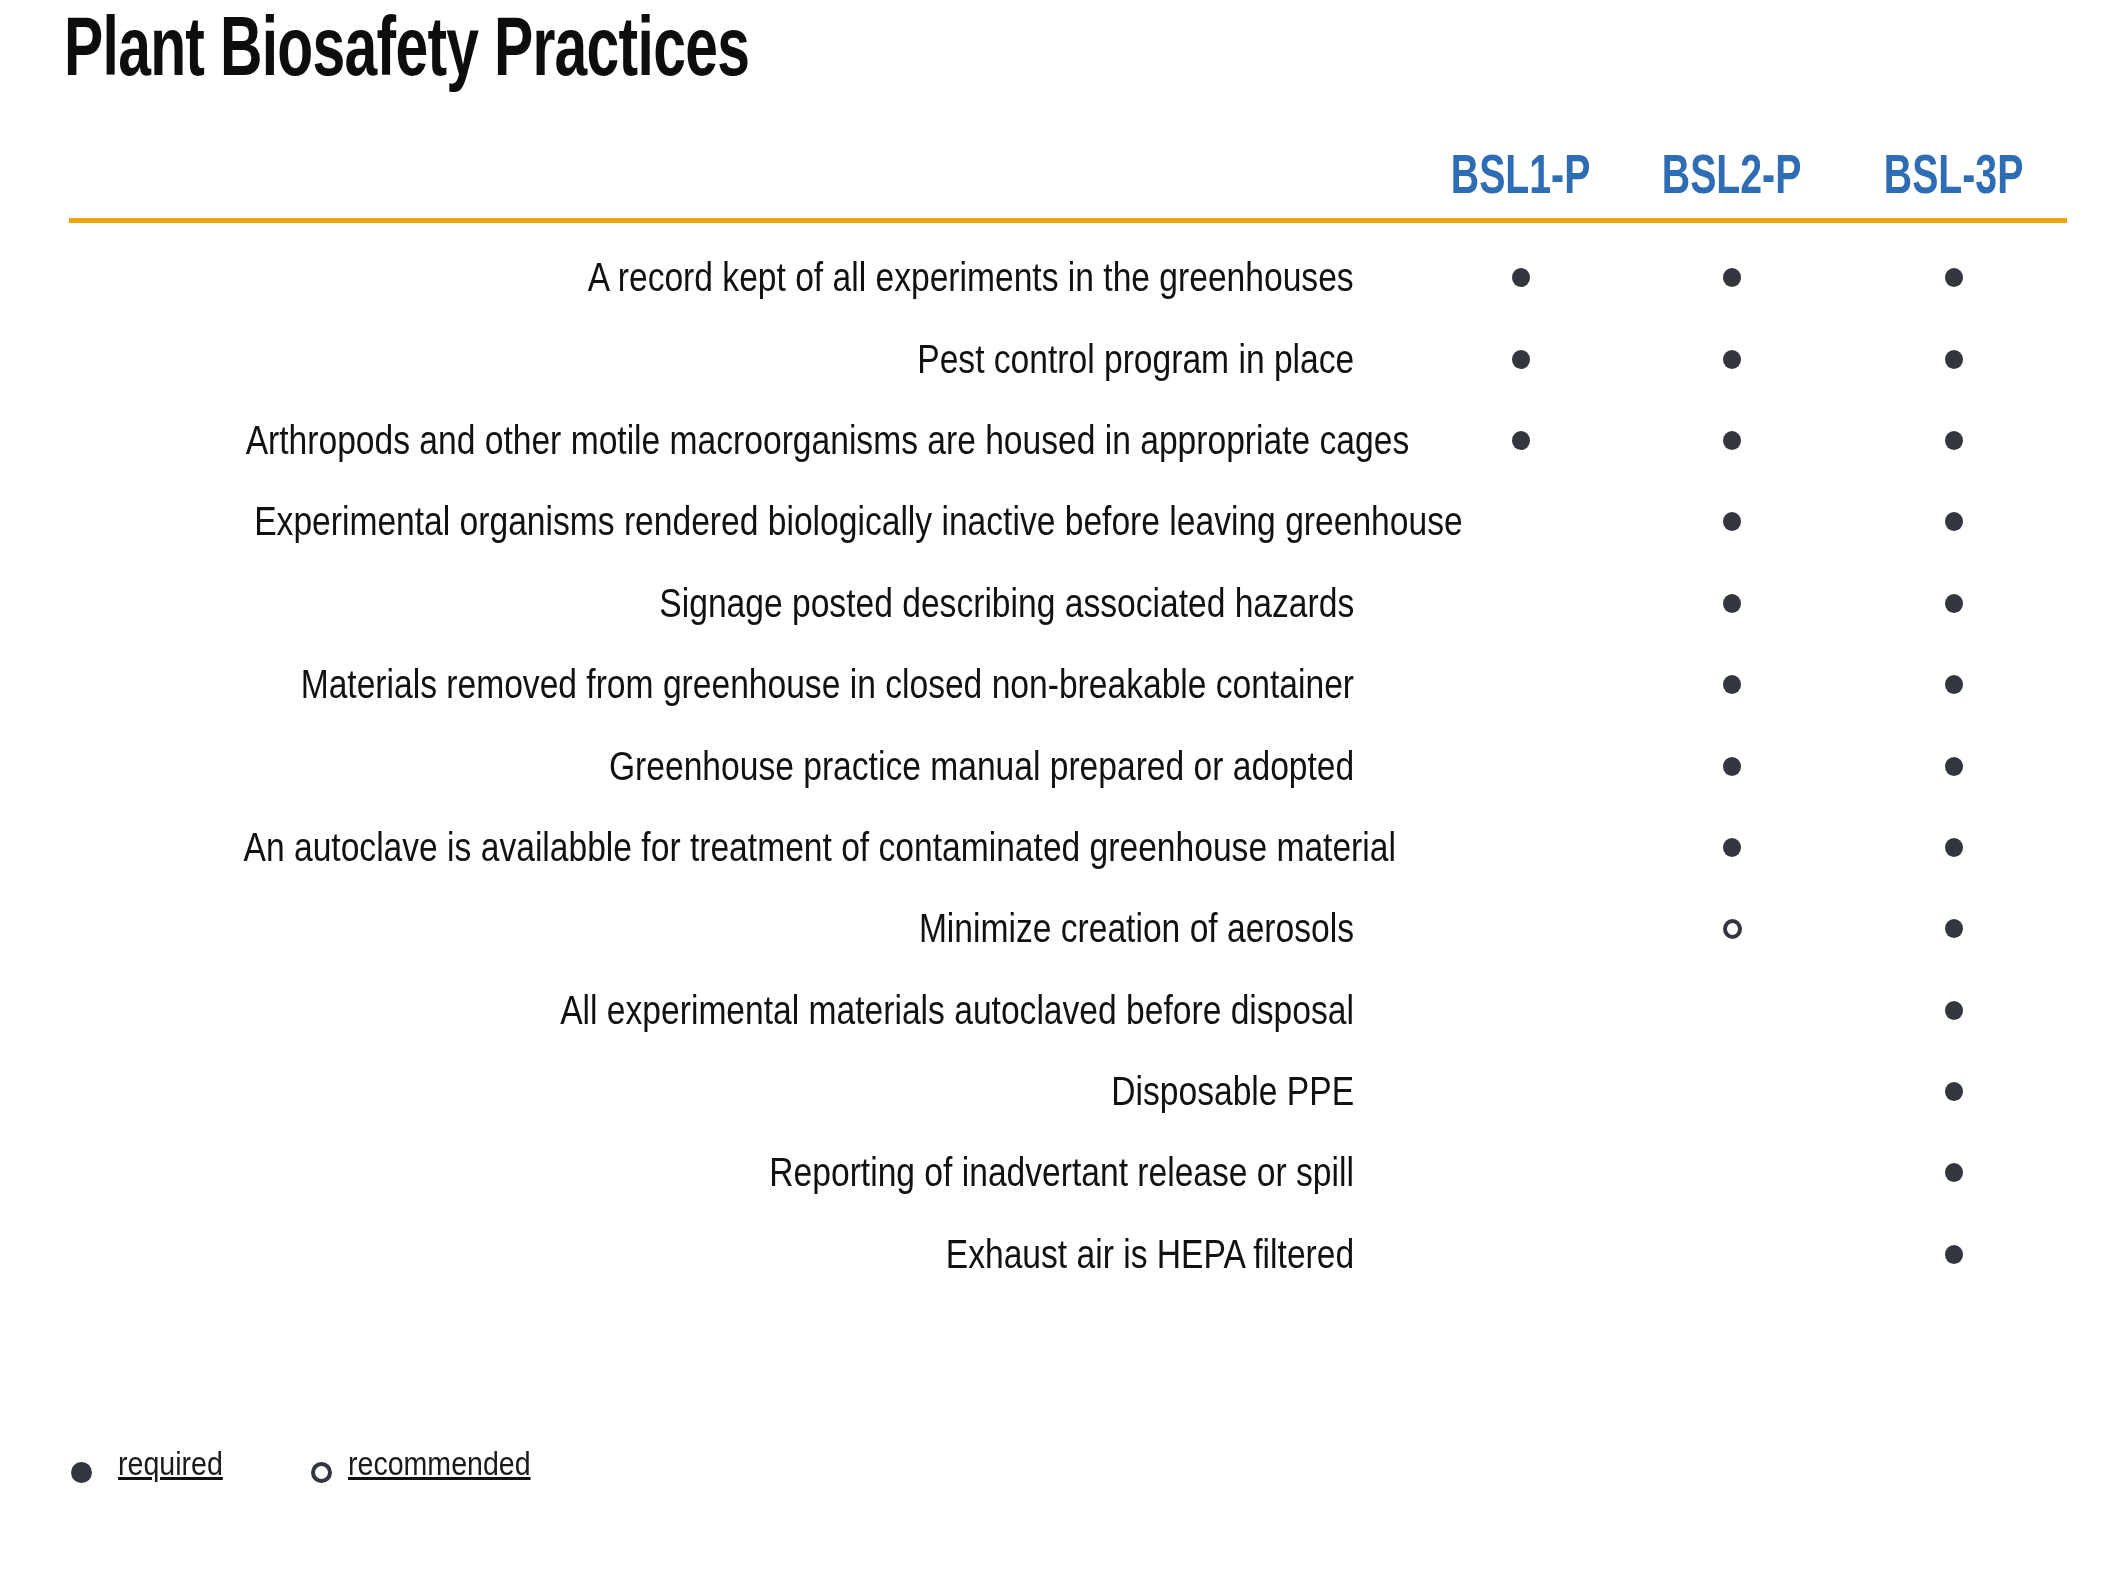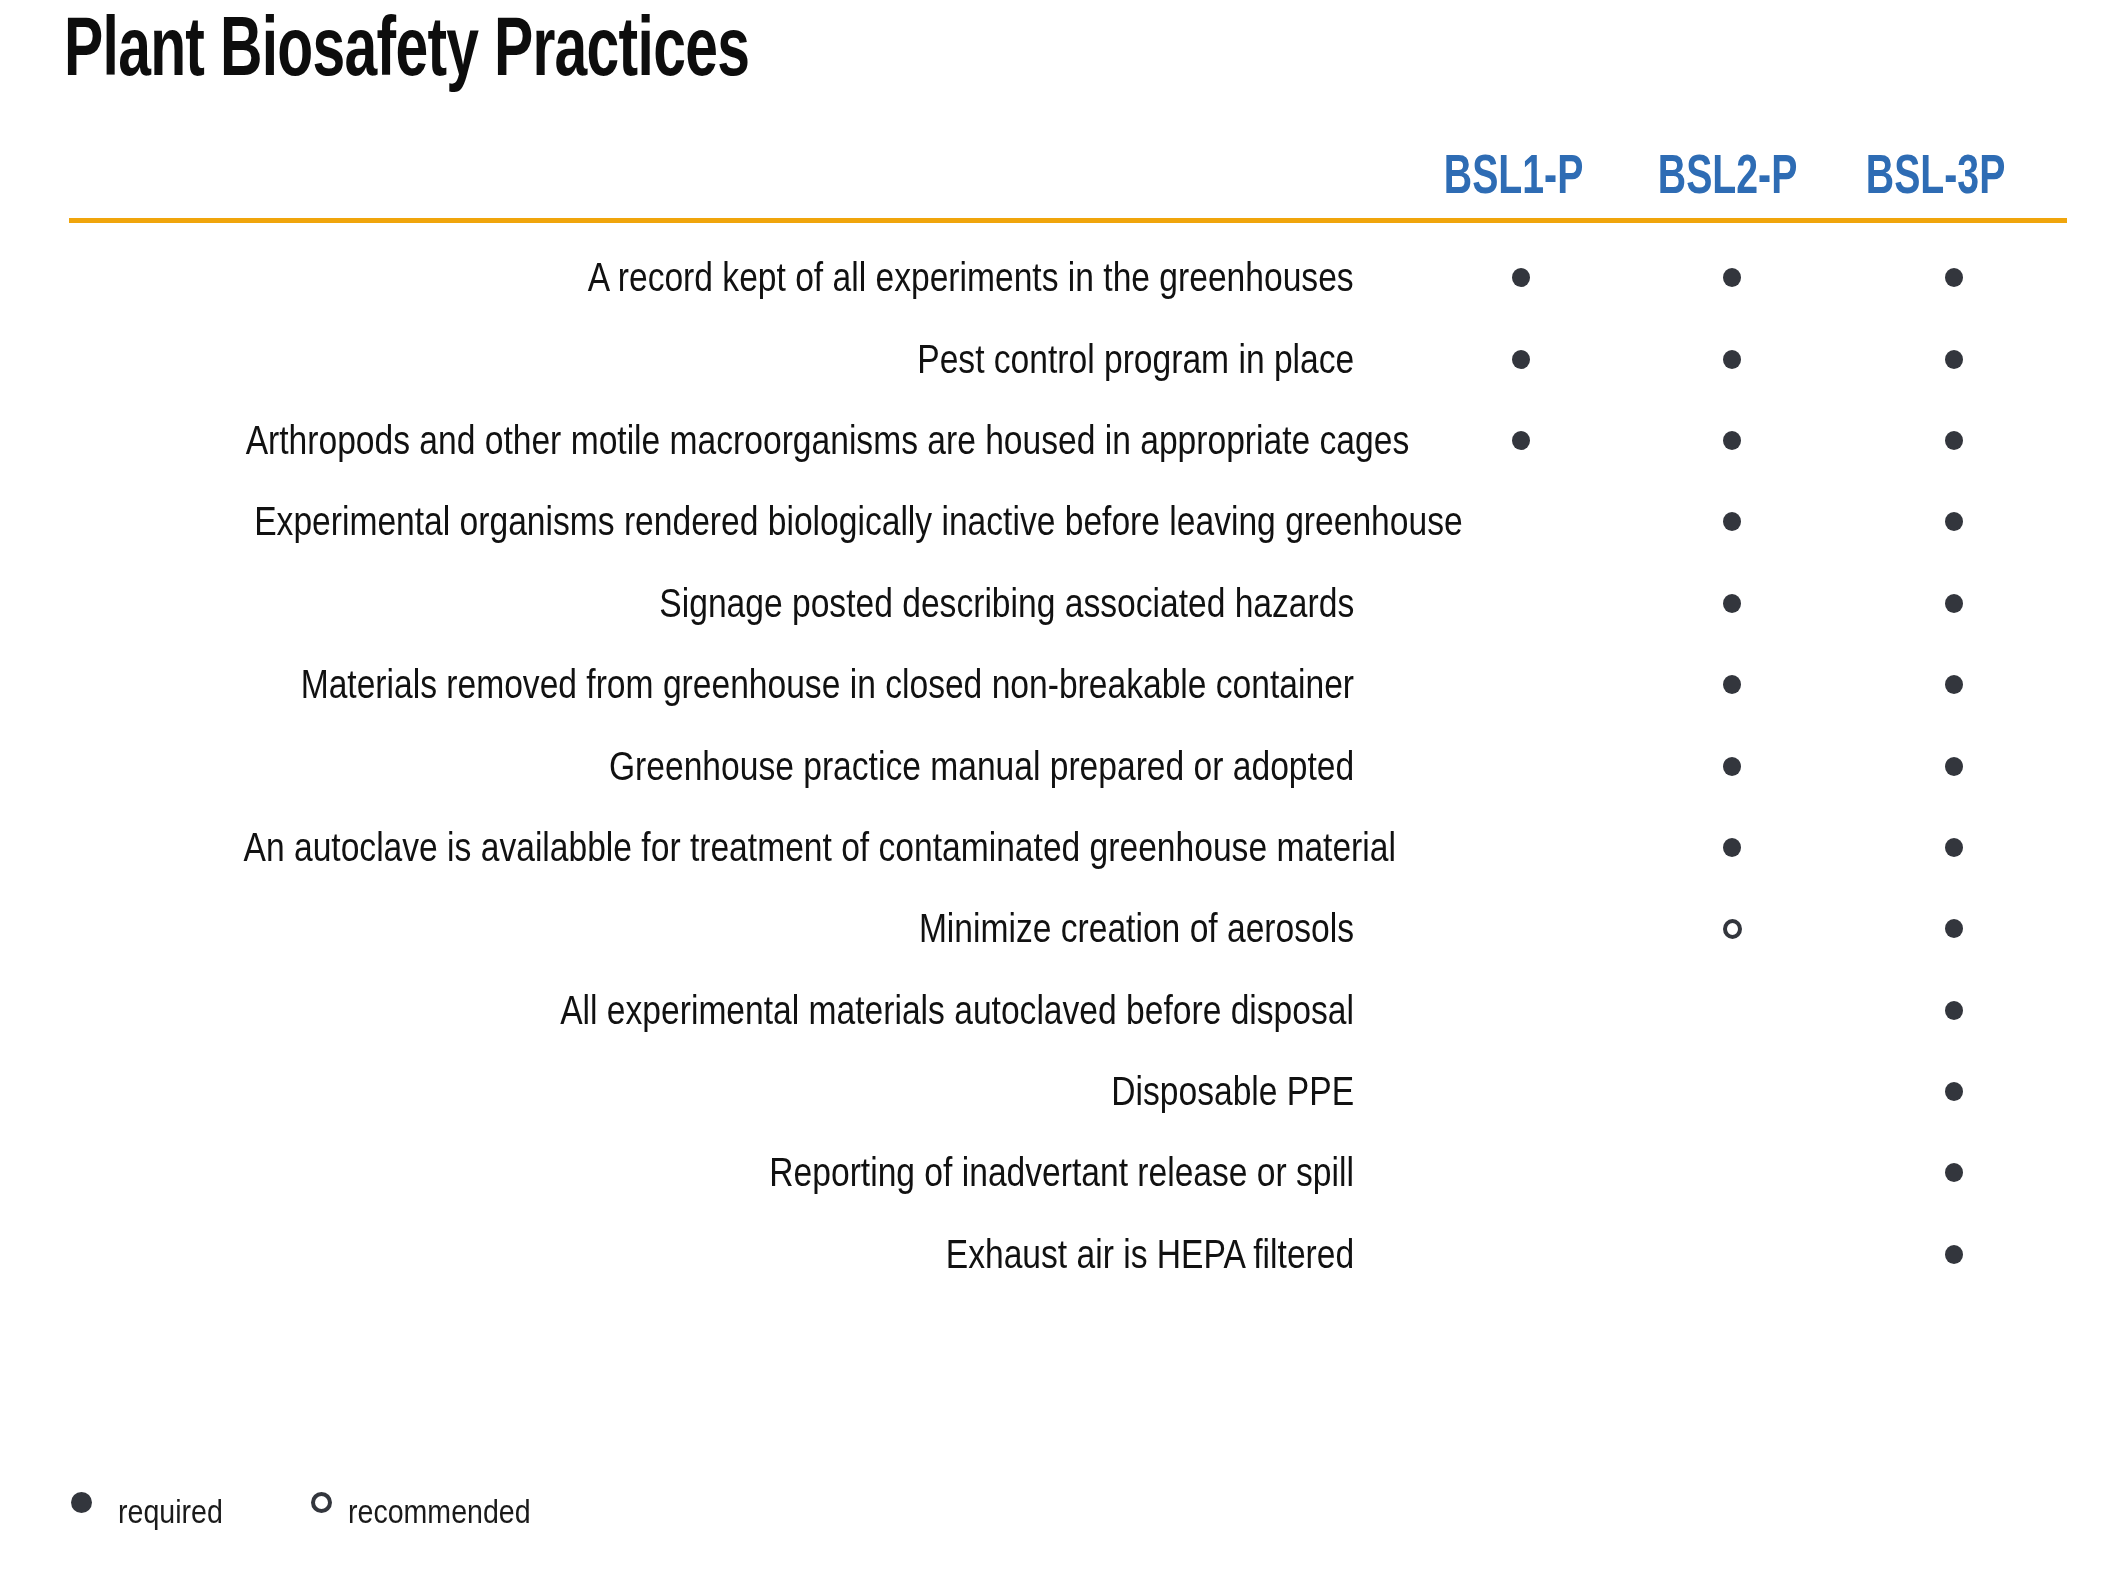--- a/index.html
+++ b/index.html
@@ -23,21 +23,21 @@
     font-size:84px;font-weight:bold;line-height:1.05;
     letter-spacing:-1px;white-space:nowrap;
     transform:scaleX(0.70);transform-origin:left top;
     color:#0d0d0d;
   }
   .headers{
     position:absolute;left:0;top:118px;width:2048px;height:88px;
     display:flex;align-items:flex-end;
   }
   .headers .spacer{width:1390px;flex:none;}
-  .hcell{flex:none;display:flex;align-items:flex-end;}
+  .hcell{flex:none;display:flex;justify-content:center;align-items:flex-end;}
   .hcell.c1{width:214px;}
   .hcell.c2{width:208px;}
   .hcell.c3{width:236px;}
   .hcell span{
     display:inline-block;
     font-size:56px;font-weight:bold;white-space:nowrap;
     transform:scaleX(0.70);transform-origin:center bottom;
     color:var(--header-blue);
   }
   .rule{
@@ -69,22 +69,22 @@
   .mark-cell.c3{width:236px;}
   .dot{
     display:inline-block;width:18px;height:19px;border-radius:50%;
     background:var(--dot);
   }
   .ring{
     display:inline-block;width:11px;height:12px;border-radius:50%;
     border:4px solid var(--dot);background:transparent;
   }
   .legend{
-    position:absolute;left:45px;top:1492px;height:42px;
-    display:flex;align-items:flex-start;
+    position:absolute;left:45px;top:1441px;height:42px;
+    display:flex;align-items:flex-end;text-decoration:underline;
   }
   .legend .dot{width:21px;height:21px;margin-left:2px;}
   .legend .ring{width:13px;height:13px;border-width:4px;margin-left:68px;}
   .legend-label{
     display:inline-block;
     font-size:34px;white-space:nowrap;
     transform:scaleX(0.84);transform-origin:left center;
     color:#1a1a1a;
   }
   .legend-label.first{margin-left:26px;}

